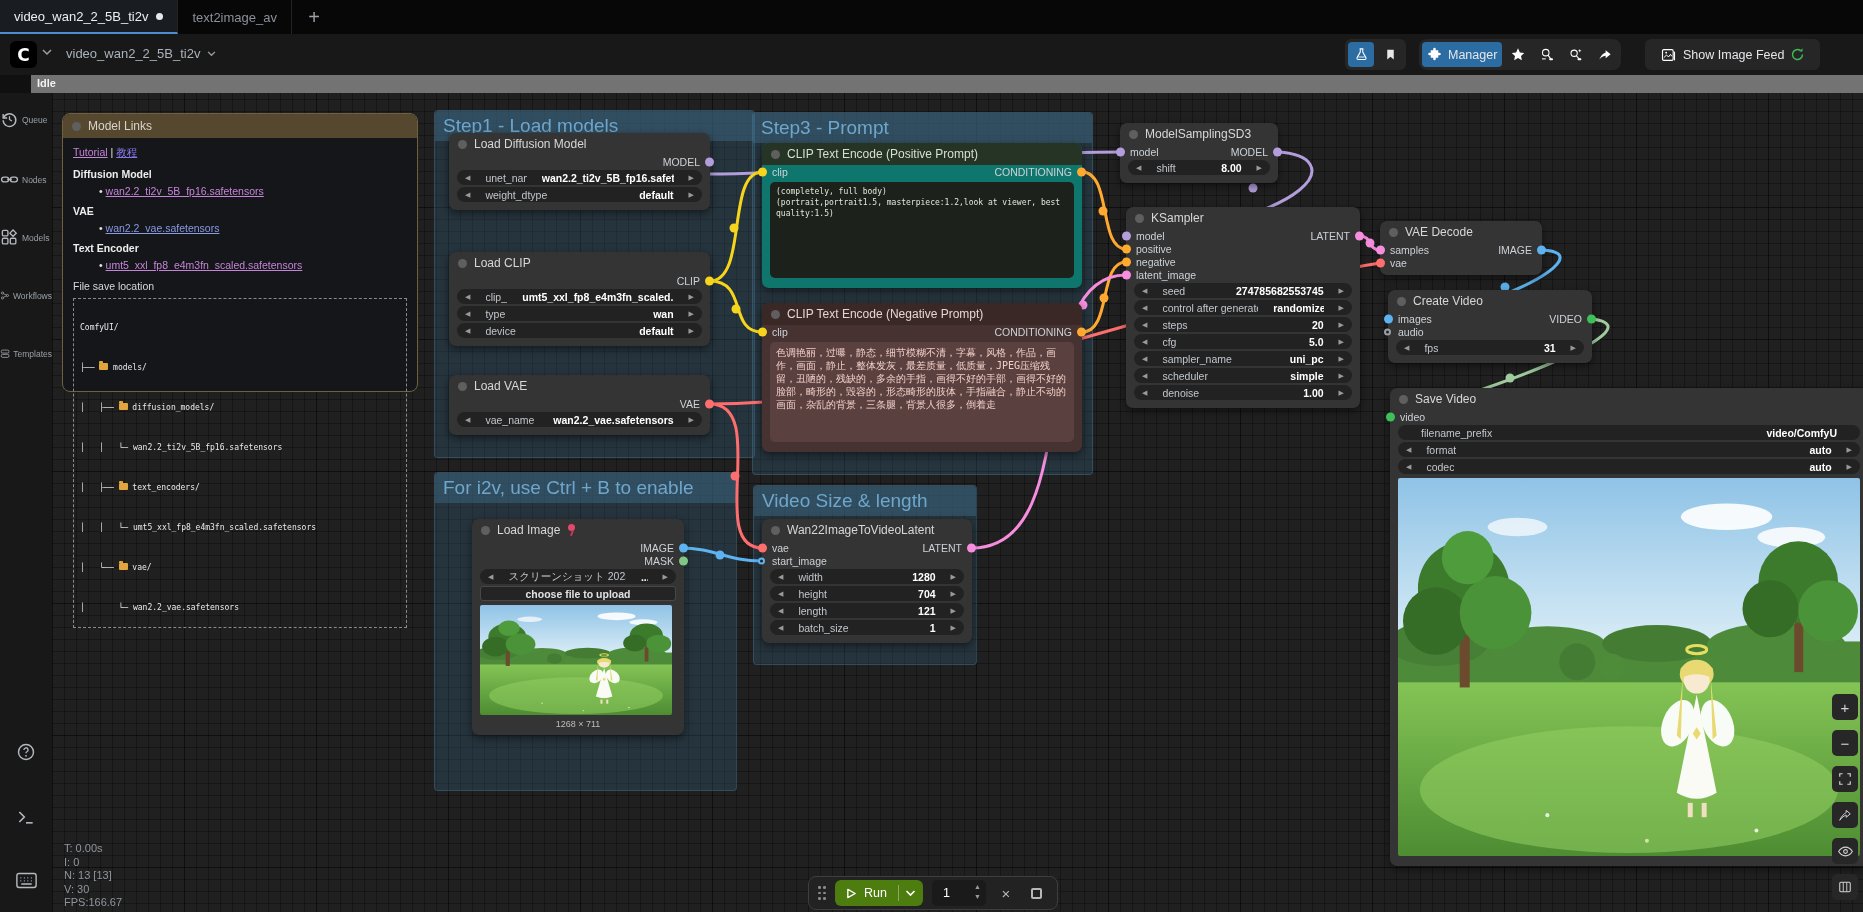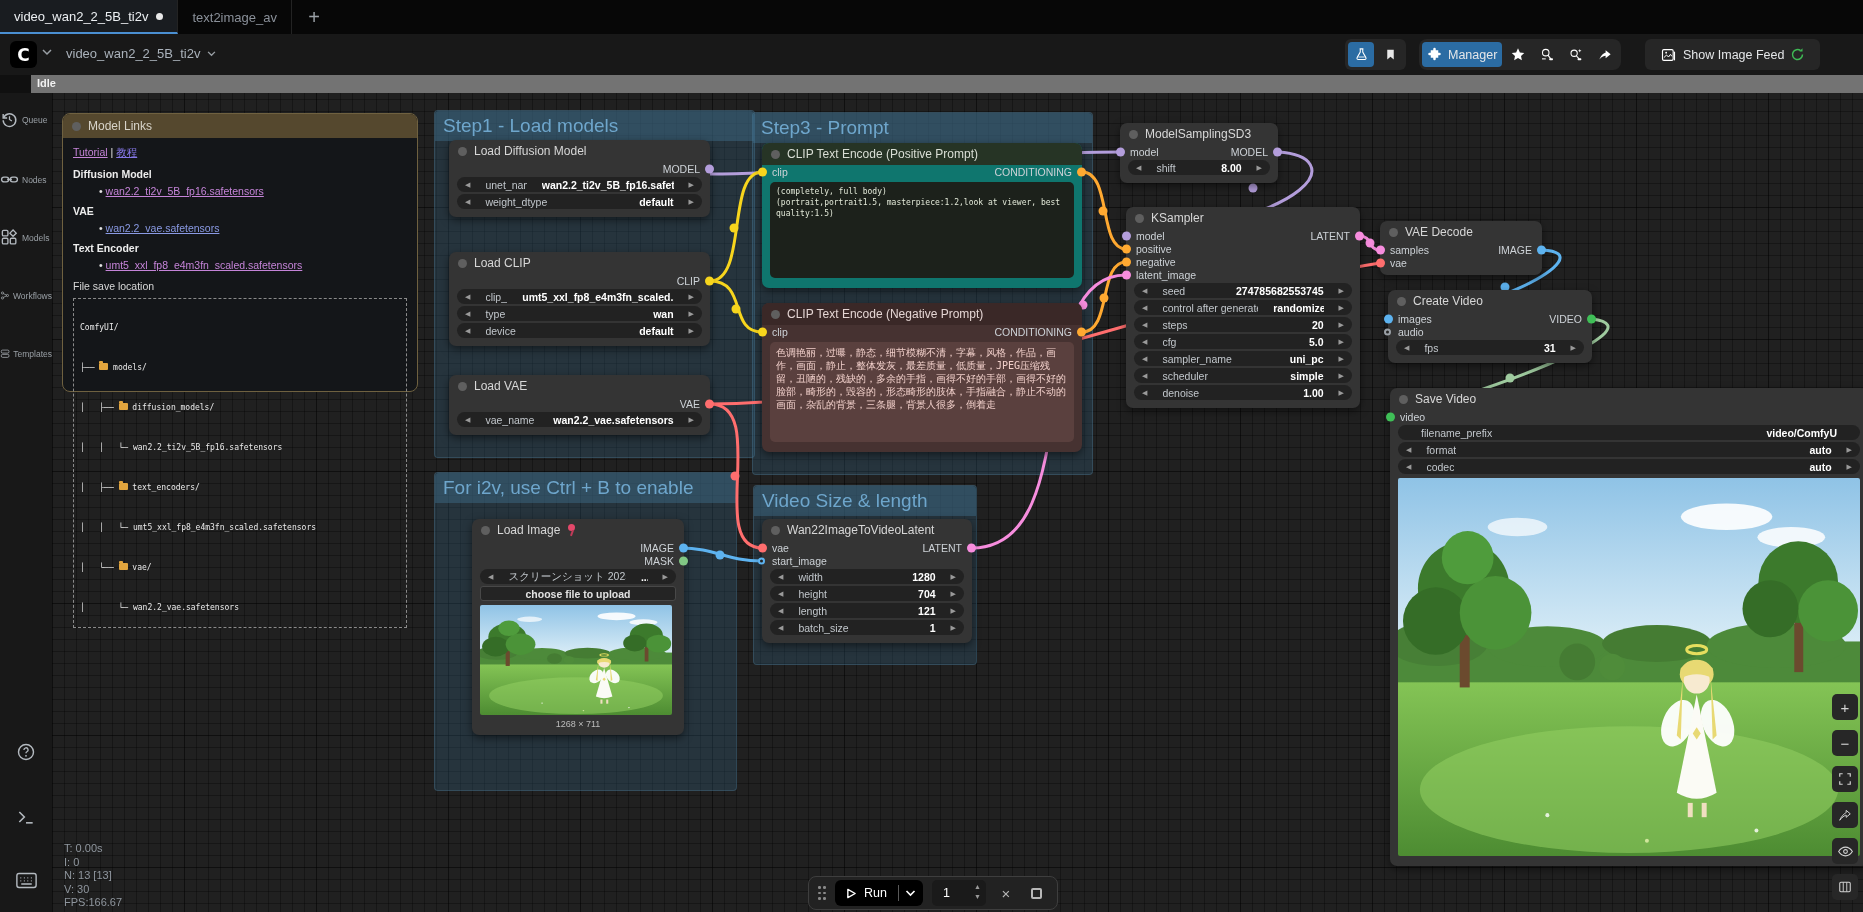--- a/index.html
+++ b/index.html
@@ -91,21 +91,21 @@
   .nsec-b { margin:5px 0 0 26px; }
   .plain { margin-top:9px; color:#d8d8d8; }
   .tree { margin-top:6px; border:1px dashed #8a8a8a; padding:4px 6px; font-family:"DejaVu Sans Mono", monospace; font-size:8px; line-height:10px; color:#eaeaea; white-space:pre; }
   .folder { display:inline-block; width:9px; height:7px; background:#e2a53e; border-radius:1px; position:relative; top:0px; }
   .folder:before { content:""; position:absolute; left:0; top:-2px; width:4px; height:2px; background:#e2a53e; border-radius:1px 1px 0 0; }
 
   
   .runbar { position:absolute; left:808px; top:876px; height:34px; background:#222; border:1px solid #3e3e3e; border-radius:8px; display:flex; align-items:center; gap:9px; padding:0 9px; z-index:6; }
   .drag { width:8px; height:14px; position:relative; }
   .drag i { position:absolute; width:2.5px; height:2.5px; border-radius:50%; background:#8a8a8a; }
-  .runbtn { background:#000000; border-radius:6px; height:26px; display:flex; align-items:center; color:#fff; }
+  .runbtn { background:#4d7c0f; border-radius:6px; height:26px; display:flex; align-items:center; color:#fff; }
   .runbtn .main { display:flex; align-items:center; gap:7px; padding:0 11px; font-size:12.5px; }
   .runbtn .split { width:1px; height:16px; background:rgba(255,255,255,.35); }
   .runbtn .carret { width:24px; display:flex; justify-content:center; }
   .spin { width:54px; height:26px; background:#1a1a1a; border-radius:5px; display:flex; align-items:center; color:#fff; font-size:12.5px; padding-left:11px; position:relative; }
   .spin .arrows { position:absolute; right:5px; top:2px; display:flex; flex-direction:column; line-height:10px; font-size:7px; color:#9a9a9a; }
   .gicon { color:#b8b8b8; font-size:15px; display:flex; align-items:center; justify-content:center; width:22px; }
   .stop-sq { width:11px; height:11px; border:2px solid #b8b8b8; border-radius:2px; }
 
   
   .tbtn { position:absolute; left:1832px; width:26px; height:26px; background:#272727; border-radius:5px; display:flex; align-items:center; justify-content:center; color:#d4d4d4; z-index:7; font-size:15px; }
@@ -374,21 +374,21 @@
 
   <div><span>│   │   └─ </span><span>umt5_xxl_fp8_e4m3fn_scaled.safetensors</span></div>
 
   <div><span>│   └── </span><span class="folder y" style=""></span><span> vae/</span></div>
 
   <div><span>│       └─ </span><span>wan2.2_vae.safetensors</span></div>
 </div>
     </div>
   </div>
 
-  <div class="node" style="left:449px;top:140px;width:261px;text-align:center;">
+  <div class="node" style="left:449px;top:133px;width:261px;text-align:center;">
     <div class="node-header">
         <span class="cdot"></span>
         <span>Load Diffusion Model</span>
       </div>
     <div>
   <div class="srow">
 
     <span class="sin"></span>
     <span class="sout">MODEL</span>
     <span class="dot out model"></span>

